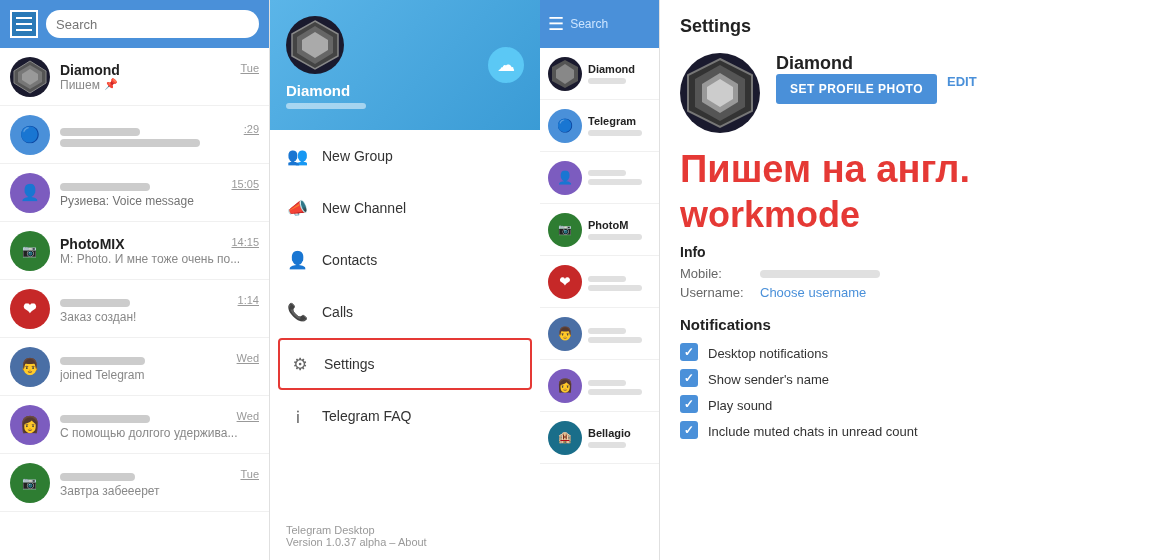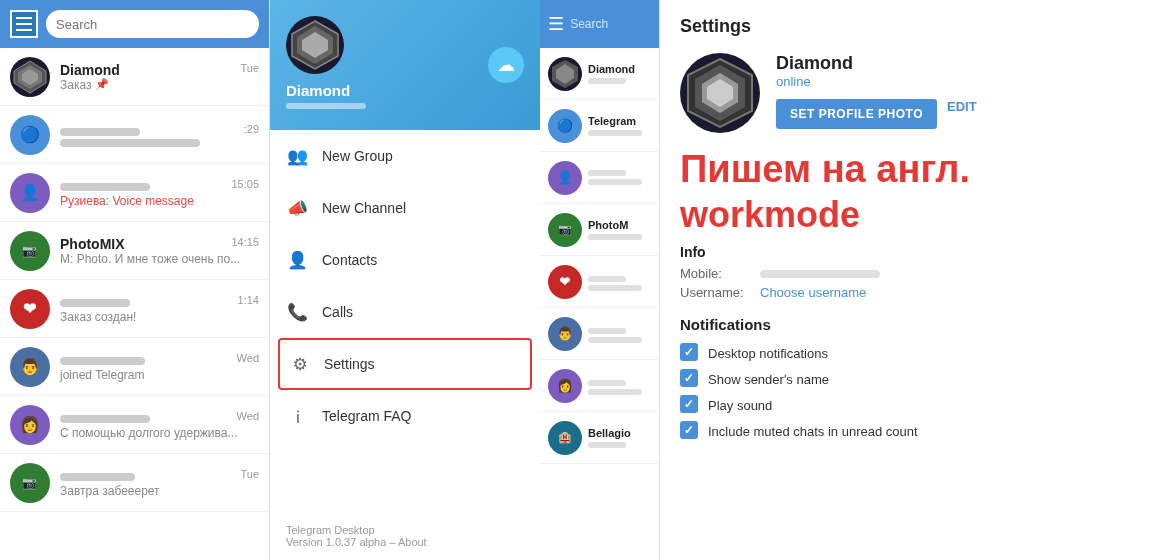--- a/index.html
+++ b/index.html
@@ -65,21 +65,21 @@
       margin-right: 10px;
       overflow: hidden;
       display: flex; align-items: center; justify-content: center;
       font-size: 16px;
       color: #fff;
       font-weight: bold;
     }
 
     .chat-info { flex: 1; overflow: hidden; }
     .chat-name { font-size: 14px; font-weight: 600; color: #222; display: flex; justify-content: space-between; }
-    .chat-name .time { font-size: 11px; color: #999; font-weight: 400; }
+    .chat-name .time { font-size: 11px; color: #999; font-weight: 400; text-decoration: underline; }
     .chat-preview { font-size: 12px; color: #888; white-space: nowrap; overflow: hidden; text-overflow: ellipsis; display: flex; align-items: center; gap: 4px; }
     .pinned-icon { color: #aaa; font-size: 11px; }
 
     
     .panel-menu {
       width: 270px;
       height: 560px;
       background: #fff;
       display: flex;
       flex-direction: column;
@@ -363,21 +363,21 @@
           <polygon points="20,8 32,15 32,25 20,32 8,25 8,15" fill="#777"></polygon>
           <polygon points="20,12 28,17 28,23 20,28 12,23 12,17" fill="#999"></polygon>
         </svg>
     </div>
     <div class="chat-info">
       <div class="chat-name">
         <span>Diamond</span>
         <span class="time">Tue</span>
       </div>
       <div class="chat-preview">
-        <span>Заказ</span>
+        <span>Пишем</span>
         <span class="pinned-icon">📌</span>
       </div>
     </div>
   </div>
 
   <div class="chat-item">
     <div class="avatar" style="background:#4a90d9;">🔵</div>
     <div class="chat-info">
       <div class="chat-name">
         <span><span class="redact" style="width:80px;"></span></span>
@@ -390,21 +390,21 @@
   </div>
 
   <div class="chat-item">
     <div class="avatar" style="background:#7c5cbf;">👤</div>
     <div class="chat-info">
       <div class="chat-name">
         <span><span class="redact" style="width:90px;"></span></span>
         <span class="time">15:05</span>
       </div>
       <div class="chat-preview">
-        <span style="color:#ef4444;text-align:center;">Рузиева: Voice message</span>
+        <span style="color:#737373;text-align:center;">Рузиева: Voice message</span>
       </div>
     </div>
   </div>
 
   <div class="chat-item">
     <div class="avatar" style="background:#2e7d32; font-size:12px;">📷</div>
     <div class="chat-info">
       <div class="chat-name">
         <span>PhotoMIX</span>
         <span class="time">14:15</span>
@@ -598,21 +598,20 @@
     <div class="profile-avatar">
       <svg viewBox="0 0 80 80" width="80" height="80">
         <polygon points="40,6 72,22 72,58 40,74 8,58 8,22" fill="#333" stroke="#777" stroke-width="2"></polygon>
         <polygon points="40,12 65,26 65,54 40,68 15,54 15,26" fill="#555"></polygon>
         <polygon points="40,20 58,31 58,49 40,60 22,49 22,31" fill="#999"></polygon>
         <polygon points="40,26 53,34 53,46 40,54 27,46 27,34" fill="#ccc"></polygon>
       </svg>
     </div>
     <div class="profile-info">
       <div class="profile-name">Diamond</div>
-      <div class="profile-status">online</div>
       <div class="profile-actions">
         <button class="btn-set-photo">SET PROFILE PHOTO</button>
         <button class="btn-edit">EDIT</button>
       </div>
     </div>
   </div>
 
   <div style="font-size: 38px; font-weight: 900; color: #e53935; line-height: 1.1; margin-bottom: 4px;">Пишем на англ.</div>
   <div style="font-size: 36px; font-weight: 900; color: #e53935; line-height: 1.1; margin-bottom: 10px;">workmode</div>
 

